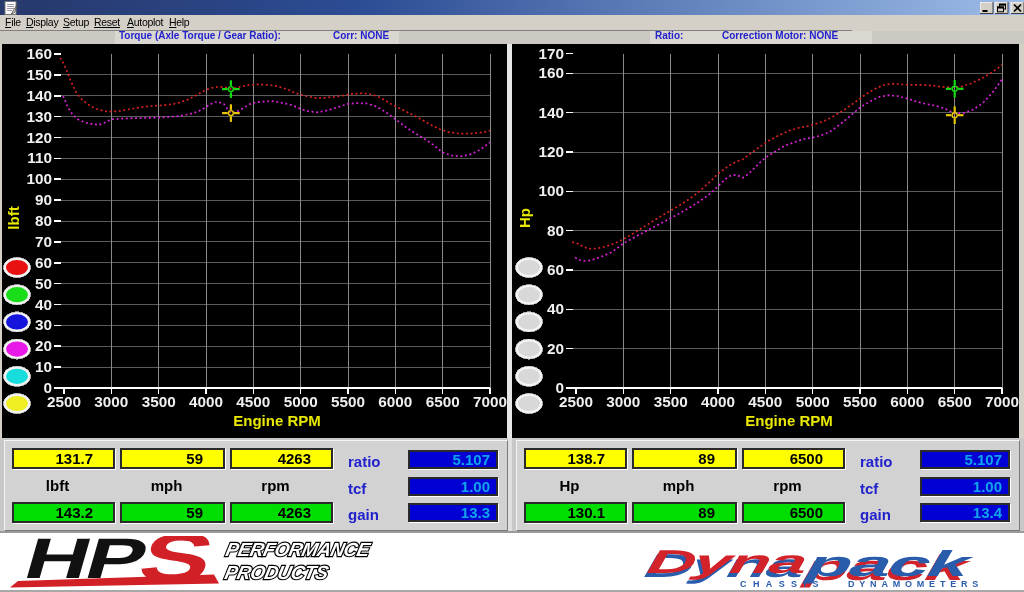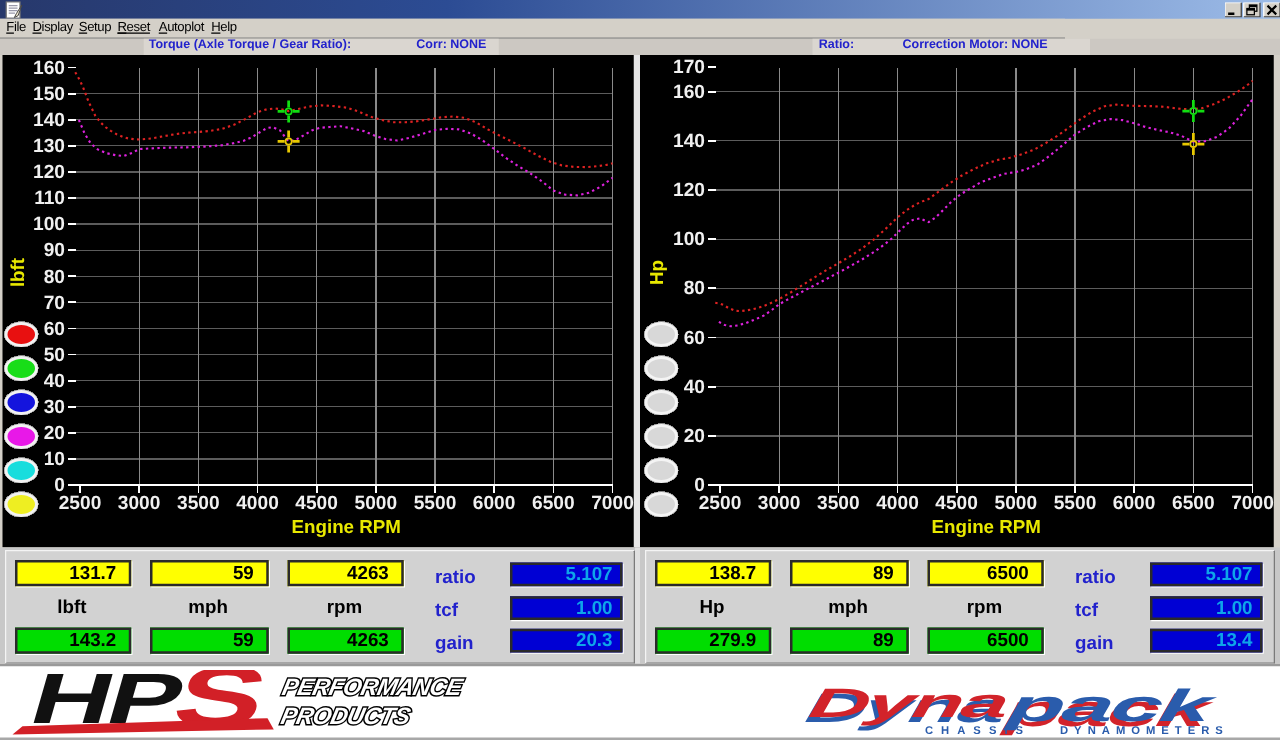--- a/index.html
+++ b/index.html
@@ -5,21 +5,21 @@
 body{width:1024px;height:592px;position:relative;background:#d4d0c8;font-family:"Liberation Sans",sans-serif;overflow:hidden;}
 #titlebar{position:absolute;left:0;top:0;width:1024px;height:15px;background:linear-gradient(90deg,#27386b 0%,#2c4c94 35%,#9dbce8 100%);}
 #titletxt{position:absolute;left:29px;top:1px;color:#ffffff;font-size:11.5px;font-weight:bold;white-space:pre;}
 #menubar{position:absolute;left:0;top:15px;width:852px;height:15px;background:#d4d0c8;border-bottom:1px solid #808080;font-size:10.5px;color:#000;letter-spacing:-0.3px;}
 #menubar span{position:absolute;top:1px;}
 #header{position:absolute;left:0;top:31px;width:1024px;height:13px;background:#ccc8c2;}
 .hbox{position:absolute;top:0;height:13px;background:#dad6d0;}
 .htxt{position:absolute;top:-1px;color:#2222cc;font-size:10px;font-weight:bold;white-space:pre;}
 #tables{position:absolute;left:0;top:438px;width:1024px;height:93px;background:#c8c8c8;}
 .panel{position:absolute;top:2px;width:502px;height:89px;background:#d2d2d2;border-top:1px solid #f4f4f4;border-left:1px solid #f4f4f4;border-right:1px solid #7a7a7a;border-bottom:1px solid #7a7a7a;}
-.fld{position:absolute;height:17px;border:2px solid #2a2a2a;box-shadow:1px 1px 0 #ffffff;font-size:15px;font-weight:bold;text-align:right;padding-right:10px;line-height:17px;color:#000;}
+.fld{position:absolute;height:17px;border:2px solid #2a2a2a;box-shadow:1px 1px 0 #ffffff;font-size:15px;font-weight:bold;text-align:right;padding-right:20px;line-height:17px;color:#000;}
 .yel{background:#ffff00;}
 .grn{background:#00dd00;}
 .blu{background:#0000d4;color:#0ea5e9;width:80px;height:15px;line-height:15px;padding-right:6px;}
 .unit{position:absolute;text-align:center;font-size:15px;font-weight:bold;color:#000;}
 .blbl{position:absolute;font-size:15px;font-weight:bold;color:#2222cc;}
 #logos{position:absolute;left:0;top:531px;width:1024px;height:59px;background:#ffffff;border-top:2px solid #9a9a9a;}
 #botline{position:absolute;left:0;top:590px;width:1024px;height:2px;background:#a8a8a8;}
 text.tick{fill:#f0f0f0;font-family:"Liberation Sans",sans-serif;font-size:15.3px;font-weight:bold;}
 text.ax{fill:#e8e800;font-family:"Liberation Sans",sans-serif;font-size:15px;font-weight:bold;}
 </style></head>
@@ -276,27 +276,27 @@
 <div class="fld grn" style="left:115px;top:61px;width:81px;">59</div>
 <div class="fld grn" style="left:225px;top:61px;width:79px;">4263</div>
 <div class="unit" style="left:7px;top:36px;width:91px;">lbft</div>
 <div class="unit" style="left:115px;top:36px;width:93px;">mph</div>
 <div class="unit" style="left:225px;top:36px;width:91px;">rpm</div>
 <div class="blbl" style="left:343px;top:12px;">ratio</div>
 <div class="blbl" style="left:343px;top:39px;">tcf</div>
 <div class="blbl" style="left:343px;top:65px;">gain</div>
 <div class="fld blu" style="left:403px;top:9px;">5.107</div>
 <div class="fld blu" style="left:403px;top:36px;">1.00</div>
-<div class="fld blu" style="left:403px;top:62px;">20.3</div>
+<div class="fld blu" style="left:403px;top:62px;">13.3</div>
 </div>
     <div class="panel" style="left:516px;">
 <div class="fld yel" style="left:7px;top:7px;width:79px;">138.7</div>
 <div class="fld yel" style="left:115px;top:7px;width:81px;">89</div>
 <div class="fld yel" style="left:225px;top:7px;width:79px;">6500</div>
-<div class="fld grn" style="left:7px;top:61px;width:79px;">279.9</div>
+<div class="fld grn" style="left:7px;top:61px;width:79px;">130.1</div>
 <div class="fld grn" style="left:115px;top:61px;width:81px;">89</div>
 <div class="fld grn" style="left:225px;top:61px;width:79px;">6500</div>
 <div class="unit" style="left:7px;top:36px;width:91px;">Hp</div>
 <div class="unit" style="left:115px;top:36px;width:93px;">mph</div>
 <div class="unit" style="left:225px;top:36px;width:91px;">rpm</div>
 <div class="blbl" style="left:343px;top:12px;">ratio</div>
 <div class="blbl" style="left:343px;top:39px;">tcf</div>
 <div class="blbl" style="left:343px;top:65px;">gain</div>
 <div class="fld blu" style="left:403px;top:9px;">5.107</div>
 <div class="fld blu" style="left:403px;top:36px;">1.00</div>

